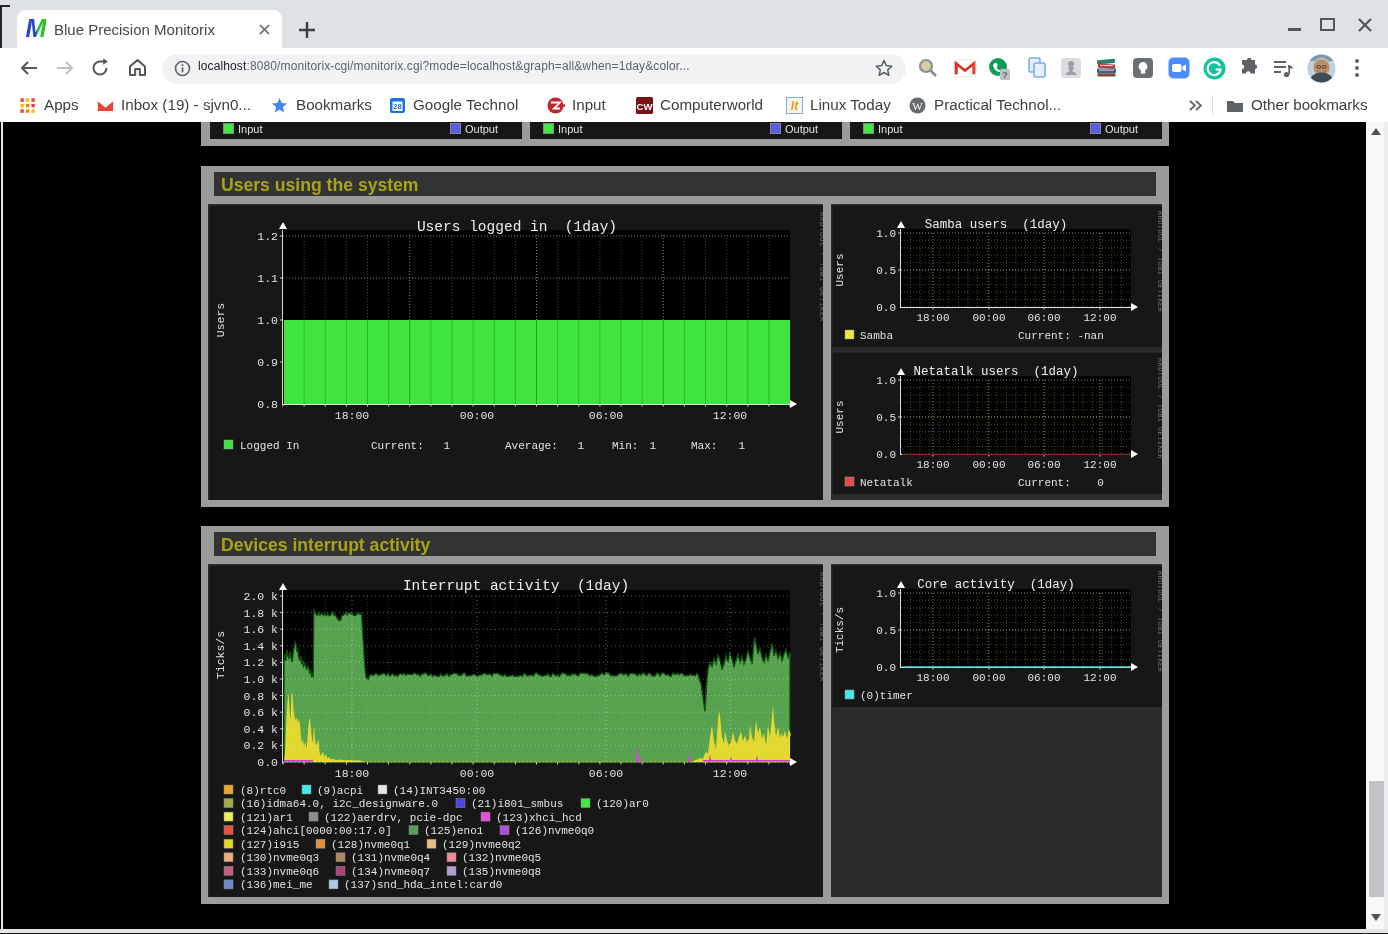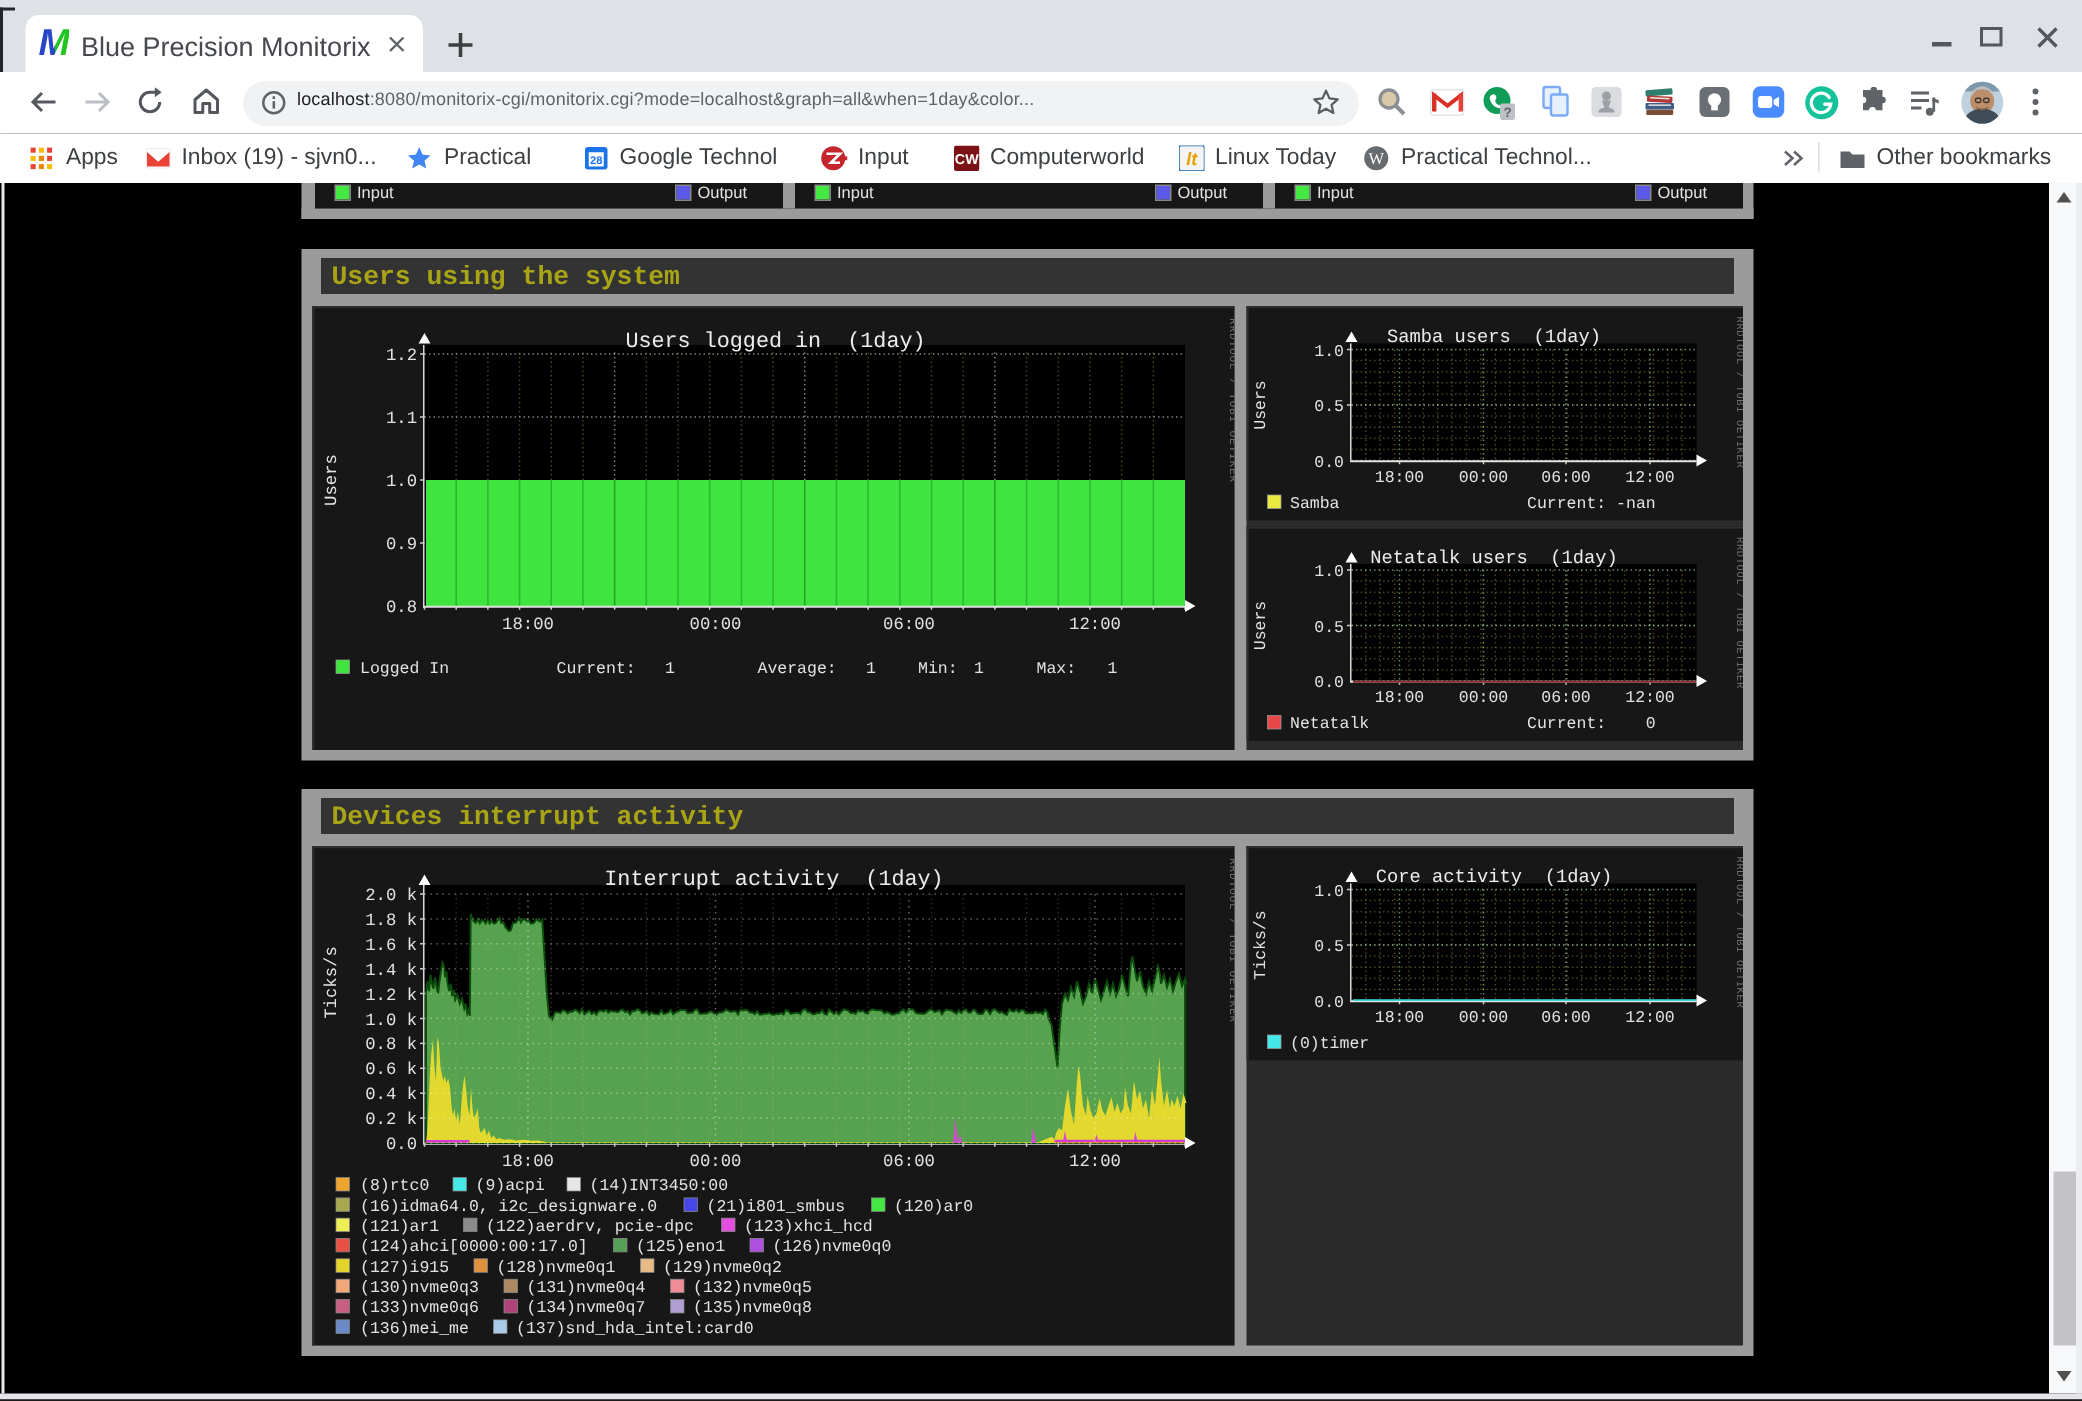--- a/index.html
+++ b/index.html
@@ -1,33 +1,33 @@
 <!DOCTYPE html>
 <html><head><meta charset="utf-8"><style>
 html,body{margin:0;padding:0;width:1388px;height:934px;background:#000;overflow:hidden}
 *{box-sizing:border-box}
 .abs{position:absolute}
 .mtx{position:absolute;font-family:Liberation Sans, sans-serif;font-size:11px;color:#E2E2E2;white-space:pre}
 .ui{font-family:"Liberation Sans", sans-serif;color:#3C4043}
-.ttl{position:absolute;font-family:Liberation Mono, monospace;font-weight:bold;font-size:17.6px;color:#A9A415;white-space:nowrap}
+.ttl{position:absolute;font-family:Liberation Sans, sans-serif;font-weight:bold;font-size:17.6px;color:#A9A415;white-space:nowrap}
 </style></head><body>
 <div class="abs" style="left:0;top:0;width:1388px;height:48px;background:#DEE1E6"></div>
 <div class="abs" style="left:0;top:5px;width:2px;height:117px;background:#23272c"></div>
 <div class="abs" style="left:0;top:5px;width:10px;height:2px;background:#23272c"></div>
 <div class="abs" style="left:17px;top:10px;width:265px;height:38px;background:#fff;border-radius:9px 9px 0 0"></div>
 <svg class="abs" style="left:26px;top:18px" width="20" height="20">
 <defs>
       <linearGradient id="mg" x1="0" y1="0" x2="1" y2="0">
         <stop offset="0.49" stop-color="#2847C8"></stop>
         <stop offset="0.51" stop-color="#21C421"></stop>
       </linearGradient>
     </defs>
 <text x="10" y="18.5" text-anchor="middle" font-family="&quot;Liberation Sans&quot;, sans-serif" font-size="25" font-weight="bold" font-style="italic" fill="url(#mg)">M</text>
   </svg>
-<div class="abs ui" style="left:54px;top:21px;font-size:18px;color:#45484d">Blue Precision Monitorix</div>
+<div class="abs ui" style="left:54px;top:21px;font-size:15px;color:#45484d">Blue Precision Monitorix</div>
 <svg class="abs" style="left:258px;top:23px" width="13" height="13">
     <path d="M2 2 L11 11 M11 2 L2 11" stroke="#5F6368" stroke-width="1.6"></path>
   </svg>
 <svg class="abs" style="left:298px;top:21px" width="18" height="18">
     <path d="M9 1 L9 17 M1 9 L17 9" stroke="#3C4043" stroke-width="2.4"></path>
   </svg>
 <div class="abs" style="left:1288px;top:28px;width:13px;height:2.5px;background:#53565B"></div>
 <div class="abs" style="left:1320px;top:18px;width:15px;height:13px;border:2.2px solid #53565B"></div>
 <svg class="abs" style="left:1357px;top:17px" width="16" height="16">
     <path d="M2 2 L14 14 M14 2 L2 14" stroke="#53565B" stroke-width="2.2"></path>
@@ -151,21 +151,21 @@
 <div class="abs ui" style="left:44px;top:96px;font-size:15.2px;color:#3C4043;white-space:nowrap">Apps</div>
 <svg class="abs" style="left:97px;top:98px" width="17" height="15">
     <rect x="0.5" y="1" width="16" height="13" rx="1.5" fill="#fff" stroke="#E8EAED" stroke-width="0.8"></rect>
     <path d="M1 2.5 L8.5 9 L16 2.5 L16 13 L1 13 Z" fill="#EA4335"></path>
     <path d="M1 2.5 L8.5 9 L16 2.5" fill="none" stroke="#fff" stroke-width="1.2"></path>
   </svg>
 <div class="abs ui" style="left:121px;top:96px;font-size:15.2px;color:#3C4043;white-space:nowrap">Inbox (19) - sjvn0...</div>
 <svg class="abs" style="left:271px;top:97px" width="17" height="17">
     <path d="M8.5 1 L10.7 6 L16 6.6 L12 10.1 L13.2 15.4 L8.5 12.6 L3.8 15.4 L5 10.1 L1 6.6 L6.3 6 Z" fill="#4285F4"></path>
   </svg>
-<div class="abs ui" style="left:296px;top:96px;font-size:15.2px;color:#3C4043;white-space:nowrap">Practical</div>
+<div class="abs ui" style="left:296px;top:96px;font-size:15.2px;color:#3C4043;white-space:nowrap">Bookmarks</div>
 <svg class="abs" style="left:389px;top:97px" width="17" height="17">
     <rect x="1" y="1" width="15" height="15" rx="2" fill="#1A73E8"></rect>
     <rect x="3.5" y="4.5" width="10" height="9.5" fill="#fff"></rect>
     <text x="8.5" y="12" text-anchor="middle" font-family="&quot;Liberation Sans&quot;, sans-serif" font-size="7.5" font-weight="bold" fill="#1A73E8">28</text>
   </svg>
 <div class="abs ui" style="left:413px;top:96px;font-size:15.2px;color:#3C4043;white-space:nowrap">Google Technol</div>
 <svg class="abs" style="left:547px;top:97px" width="18" height="17">
     <circle cx="8.5" cy="8.5" r="8" fill="#C5252C"></circle>
     <path d="M4 5.5 L13 5.5 L7 11.5 L13 11.5" stroke="#fff" stroke-width="1.8" fill="none"></path>
     <rect x="13" y="7.2" width="5" height="2.6" fill="#C5252C"></rect>

